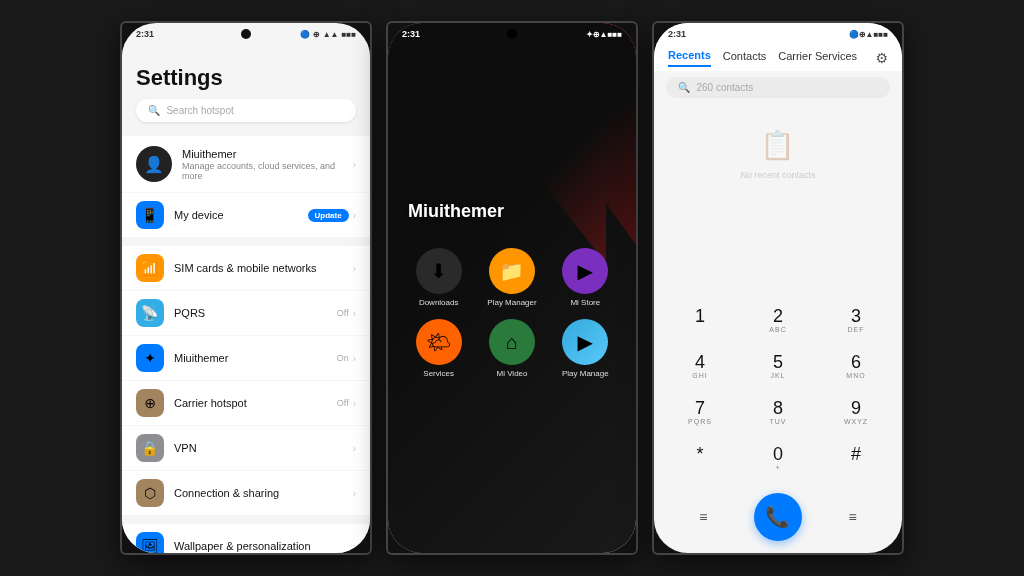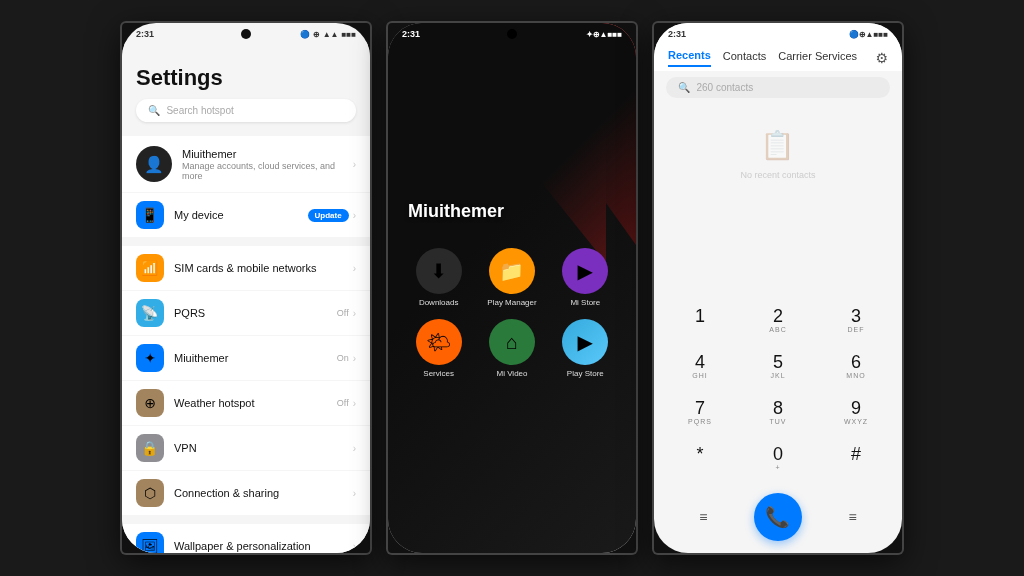--- a/index.html
+++ b/index.html
@@ -442,21 +442,21 @@
           </div>
           <div class="item-right">
             <span>On</span>
             <span class="chevron">›</span>
           </div>
         </div>
 
         <div class="settings-item">
           <div class="item-icon brown">⊕</div>
           <div class="item-text">
-            <div class="item-label">Weather hotspot</div>
+            <div class="item-label">Carrier hotspot</div>
           </div>
           <div class="item-right">
             <span>Off</span>
             <span class="chevron">›</span>
           </div>
         </div>
 
         <div class="settings-item">
           <div class="item-icon gray">🔒</div>
           <div class="item-text">
@@ -529,21 +529,21 @@
             <span class="app-label">Services</span>
           </div>
 
           <div class="app-item">
             <div class="app-icon-circle green-app">⌂</div>
             <span class="app-label">Mi Video</span>
           </div>
 
           <div class="app-item">
             <div class="app-icon-circle store">▶</div>
-            <span class="app-label">Play Store</span>
+            <span class="app-label">Play Manage</span>
           </div>
         </div>
       </div>
     </div>
   </div>
 </div>
 
 <div class="phone phone-right">
   <div class="screen">
     <div class="dialer-screen">

